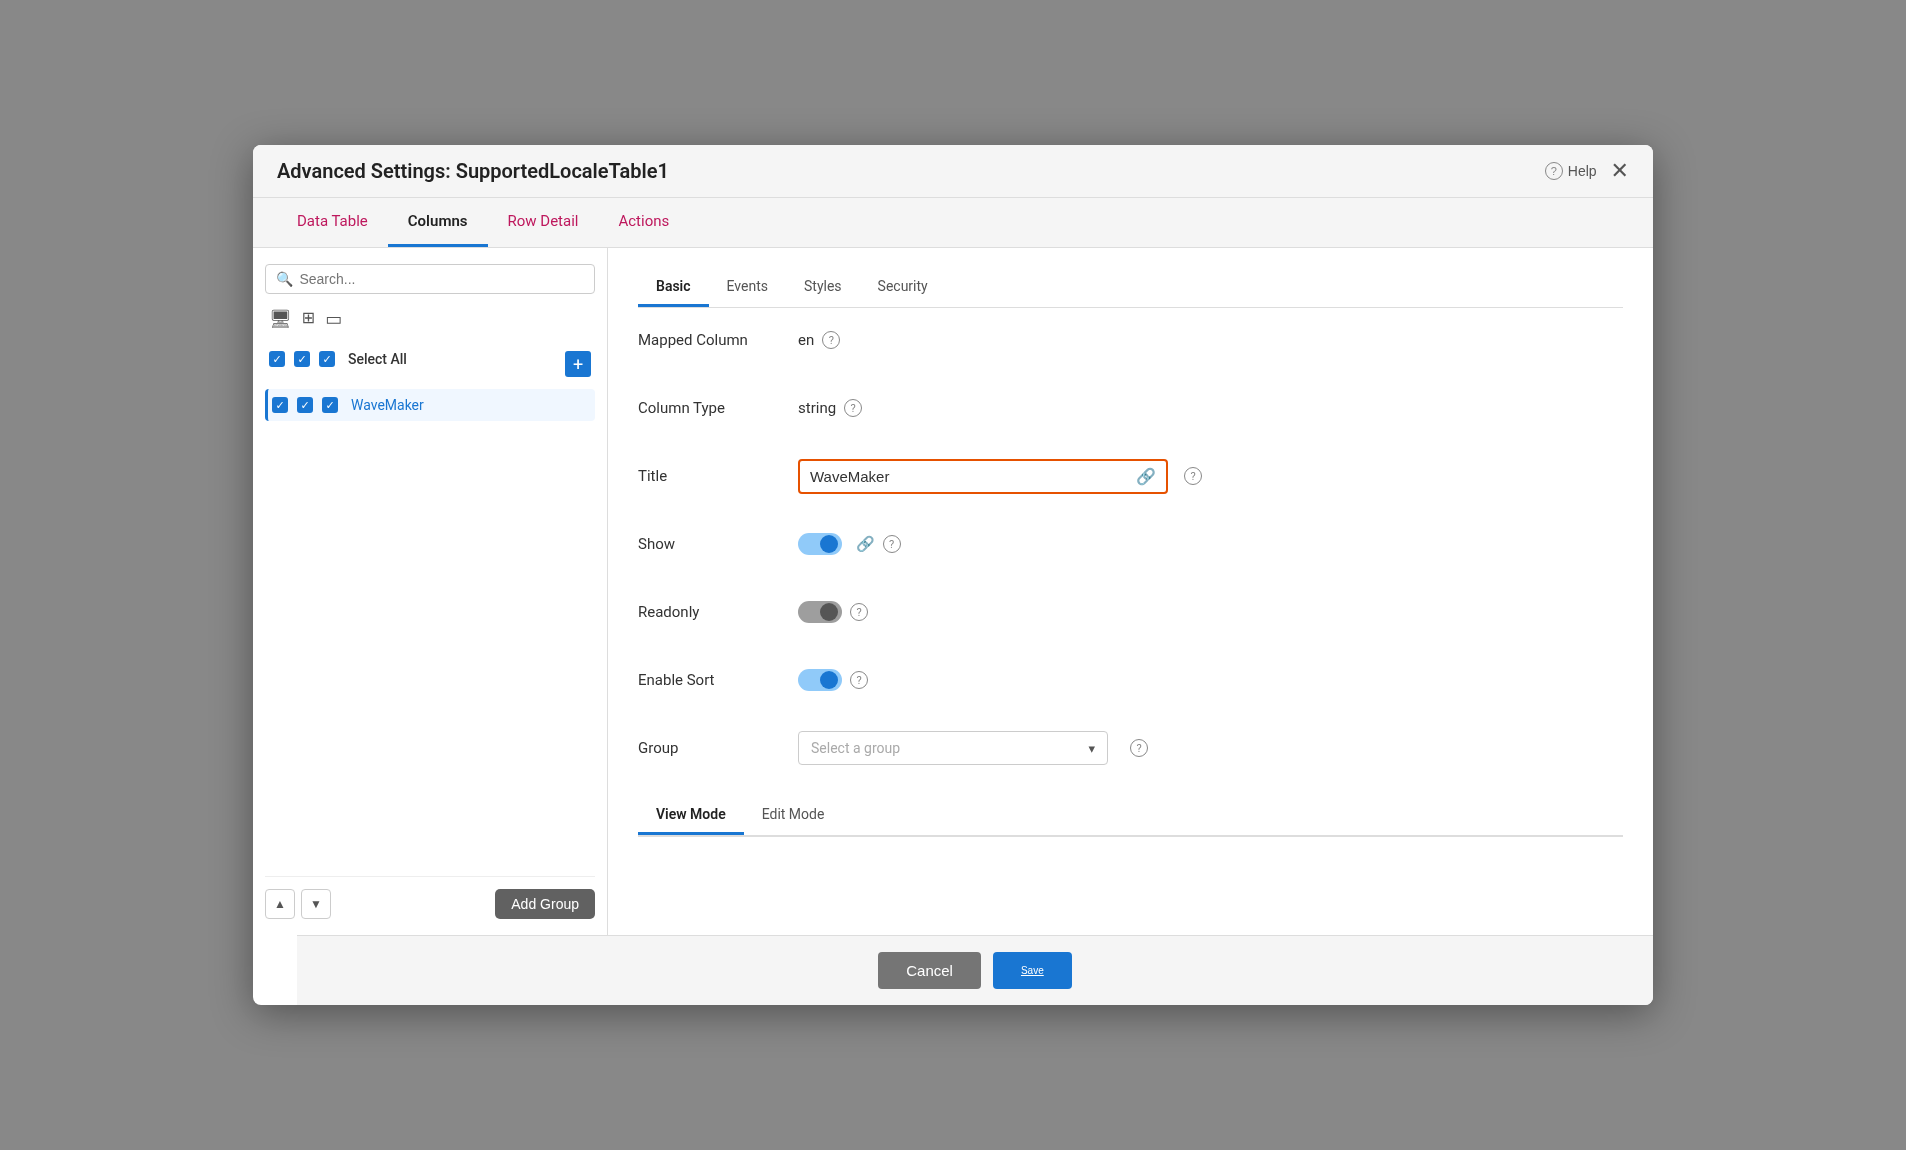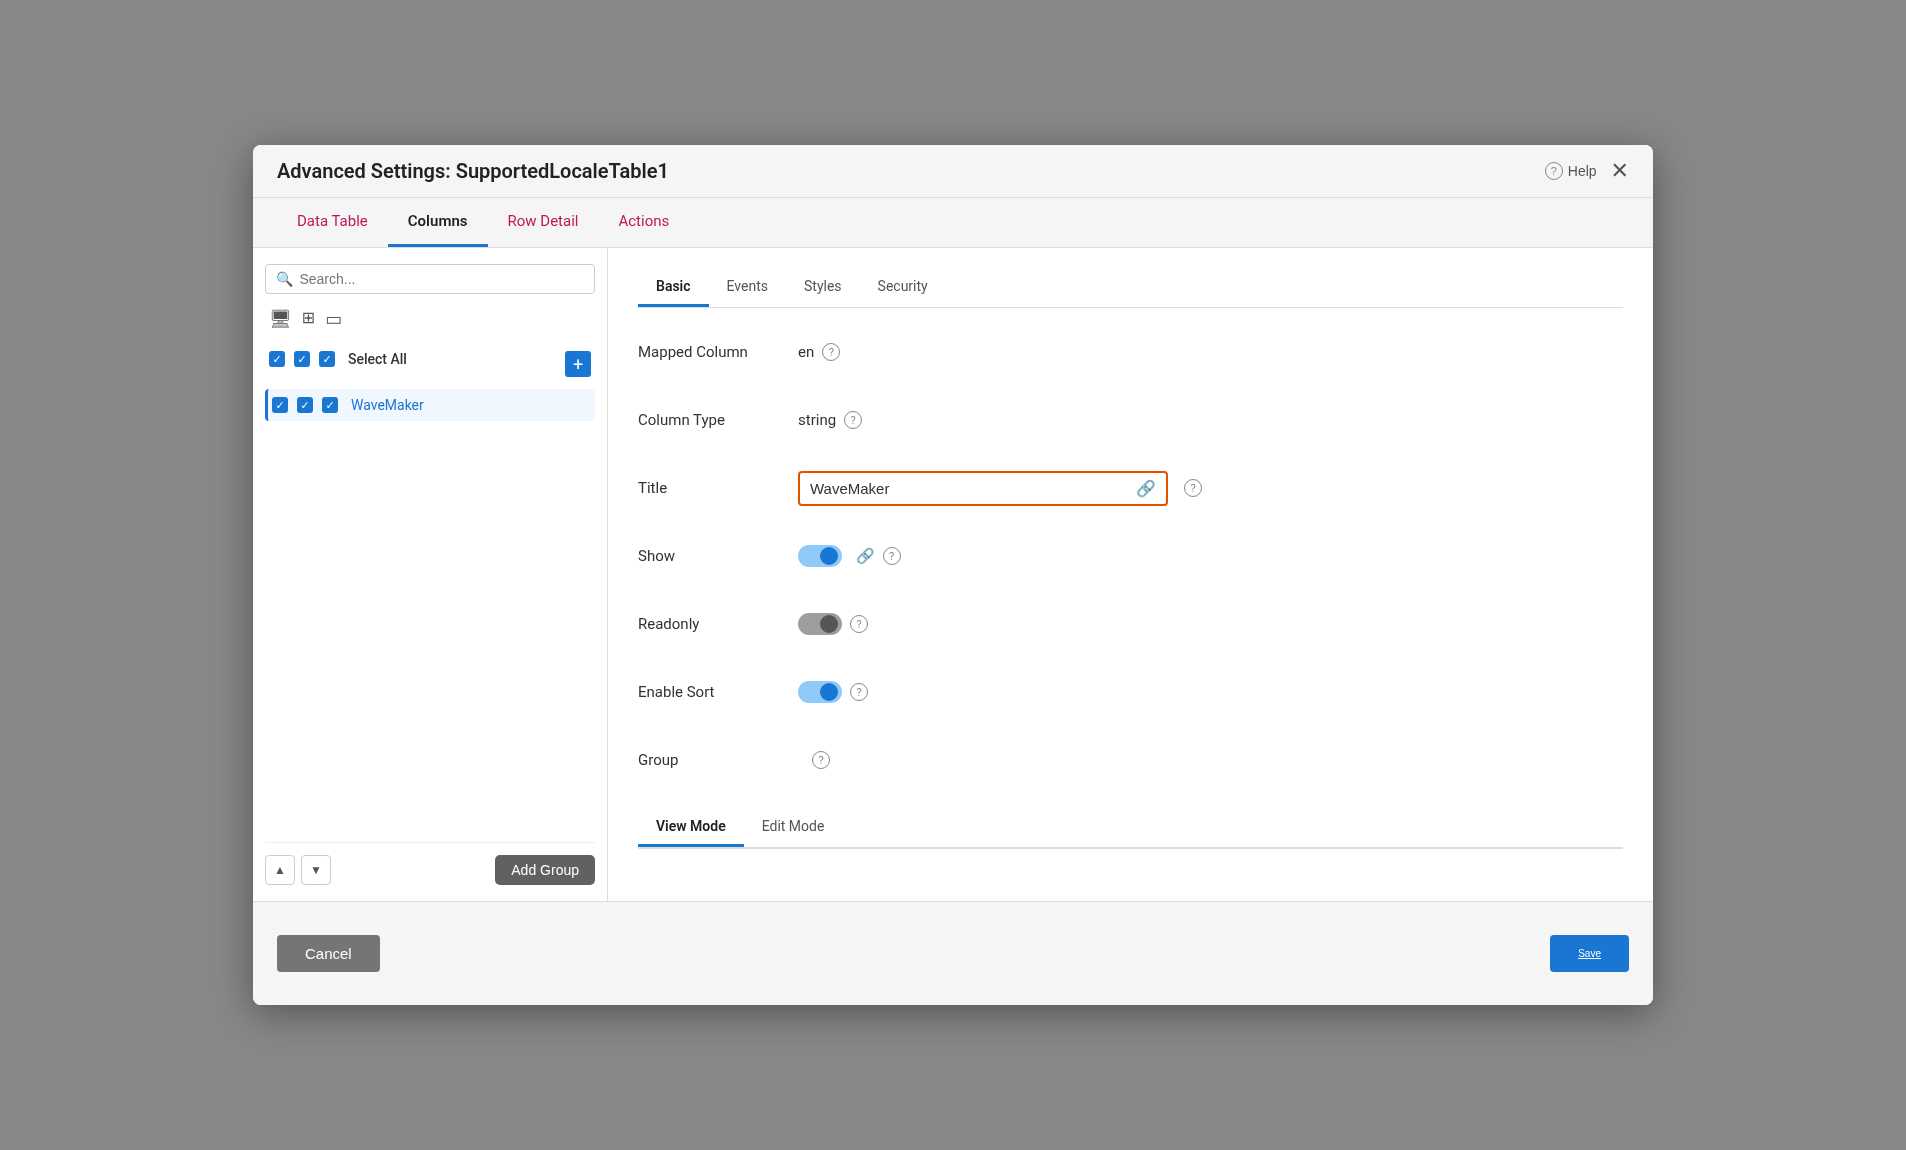--- a/index.html
+++ b/index.html
@@ -218,21 +218,21 @@
     }
     
     .right-panel {
       flex: 1;
       padding: 20px 30px;
       overflow-y: auto;
     }
     .inner-tabs {
       display: flex;
       border-bottom: 1px solid #ddd;
-      margin-bottom: 24px;
+      margin-bottom: 12px;
     }
     .inner-tab {
       padding: 10px 18px;
       font-size: 14px;
       color: #555;
       cursor: pointer;
       border-bottom: 3px solid transparent;
     }
     .inner-tab.active {
       color: #222;
@@ -359,24 +359,25 @@
     }
     .sub-tab.active {
       color: #222;
       font-weight: 600;
       border-bottom: 3px solid #1976d2;
     }
     
     .dialog-footer {
       border-top: 1px solid #ddd;
       background: #f5f5f5;
-      padding: 33px 24px;
-      display: flex;
-      justify-content: space-between;
+      padding: 16px 24px;
+      display: flex;
+      justify-content: center;
       gap: 12px;
+      margin-left: 44px;
     }
     .cancel-btn {
       background: #757575;
       color: #fff;
       border: none;
       border-radius: 4px;
       padding: 10px 28px;
       font-size: 15px;
       cursor: pointer;
     }
@@ -518,20 +519,24 @@
           <div class="toggle-track on">
             <div class="toggle-thumb"></div>
           </div>
           <span class="info-icon">?</span>
         </div>
       </div>
 
       <div class="form-row">
         <span class="form-label">Group</span>
         <div class="form-value">
+          <div class="dropdown-select">
+            <span class="dropdown-placeholder">Select a group</span>
+            <span class="dropdown-arrow">▾</span>
+          </div>
           <span class="info-icon" style="margin-left:14px;">?</span>
         </div>
       </div>
 
       <div class="sub-tabs">
         <div class="sub-tab active">View Mode</div>
         <div class="sub-tab">Edit Mode</div>
       </div>
 
     </div>

